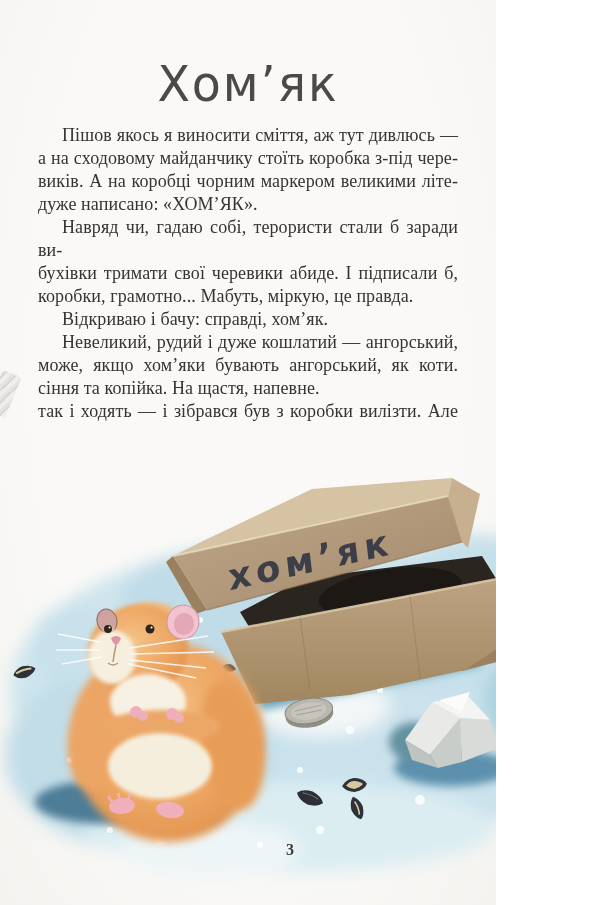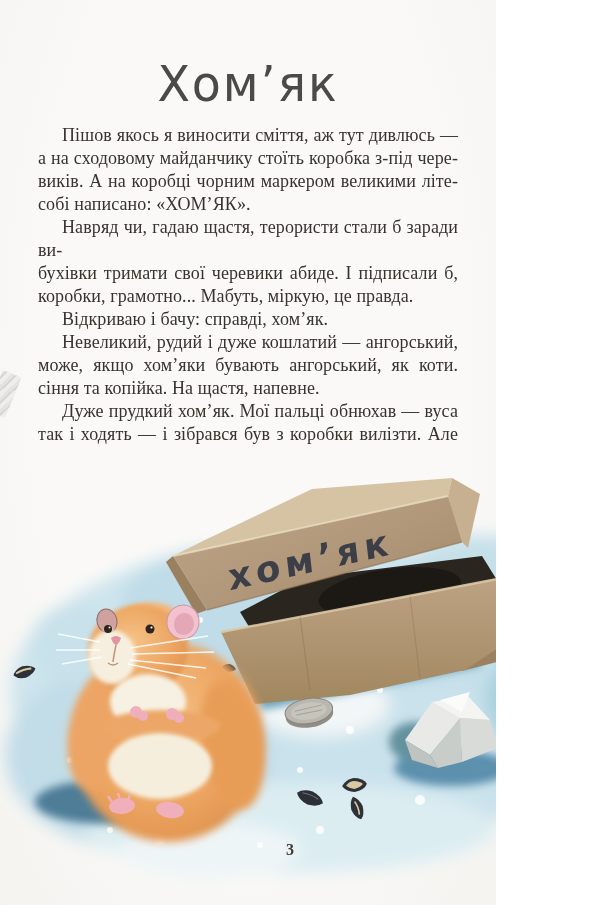--- a/index.html
+++ b/index.html
@@ -56,37 +56,36 @@
 
 <div class="page">
 
   <h1 class="chapter-title">Хом’як</h1>
 
   <div class="text-block">
     <div class="para">
       <div class="line indent">Пішов якось я виносити сміття, аж тут дивлюсь —</div>
       <div class="line">а на сходовому майданчику стоїть коробка з-під чере-</div>
       <div class="line">виків. А на коробці чорним маркером великими літе-</div>
-      <div class="line end">собі написано: «ХОМ’ЯК».</div>
-    </div>
-    <div class="para">
-      <div class="line indent">Навряд чи, гадаю щастя, терористи стали б заради ви-</div>
+      <div class="line end">дуже написано: «ХОМ’ЯК».</div>
+    </div>
+    <div class="para">
+      <div class="line indent">Навряд чи, гадаю собі, терористи стали б заради ви-</div>
       <div class="line">бухівки тримати свої черевики абиде. І підписали б,</div>
       <div class="line end">коробки, грамотно... Мабуть, міркую, це правда.</div>
     </div>
     <div class="para">
       <div class="line indent end">Відкриваю і бачу: справді, хом’як.</div>
     </div>
     <div class="para">
       <div class="line indent">Невеликий, рудий і дуже кошлатий — ангорський,</div>
       <div class="line">може, якщо хом’яки бувають ангорський, як коти.</div>
       <div class="line end">сіння та копійка. На щастя, напевне.</div>
     </div>
     <div class="para">
-      <div class="line indent">Дуже прудкий хом’як. Мої пальці обнюхав — вуса</div>
       <div class="line">так і ходять — і зібрався був з коробки вилізти. Але</div>
     </div>
   </div>
 
   <div class="margin-sketch"></div>
 
   <div class="illustration">
     <svg width="600" height="465" viewBox="0 440 600 465" xmlns="http://www.w3.org/2000/svg">
       <defs>
         <filter id="b8" x="-40%" y="-40%" width="180%" height="180%">

